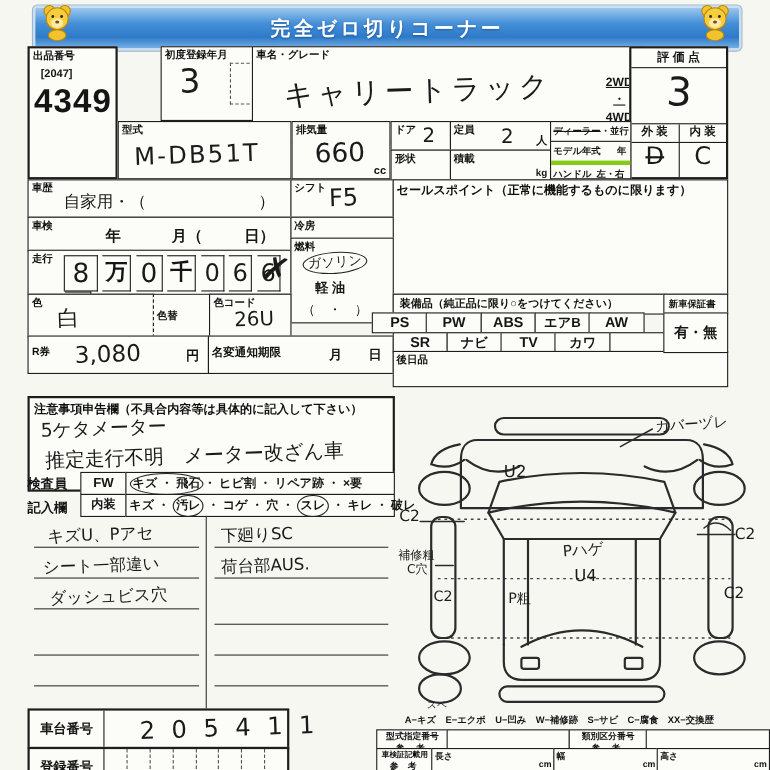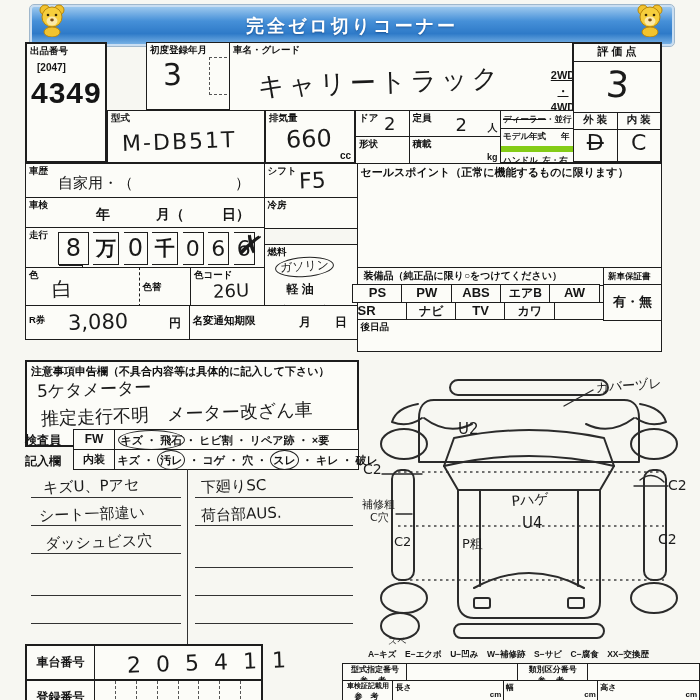--- a/index.html
+++ b/index.html
@@ -110,21 +110,21 @@
     <span class="abs" style="bottom:1px;right:3px;font:700 10px 'Liberation Sans',sans-serif;">人</span>
   </div>
   <div class="cell" style="left:408.5px;top:135.5px;width:93px;height:28px;">
     <span class="lbl">積載</span>
     <span class="abs" style="bottom:1px;right:3px;font:700 9px 'Liberation Sans',sans-serif;">kg</span>
   </div>
   <div class="cell" style="left:500px;top:110px;width:73.5px;height:53px;font:700 8.5px 'Liberation Sans',sans-serif;">
     <div style="height:17px;line-height:17px;border-bottom:1px solid #1d1d1d;padding-left:2px;white-space:nowrap;">
       <span style="text-decoration:line-through;">ディーラー</span><span>・並行</span>
     </div>
-    <div style="height:17px;line-height:17px;border-bottom:6px solid #84cc16;padding-left:2px;position:relative;font-family:Liberation Mono, monospace;">
+    <div style="height:17px;line-height:17px;border-bottom:4px solid #84cc16;padding-left:2px;position:relative;">
       <span>モデル年式</span>
       <span style="position:absolute;right:3px;">年</span>
     </div>
     <div style="height:16px;line-height:16px;padding-left:2px;white-space:nowrap;">
       <span>ハンドル</span>
       <span style="margin-left:2px;">左・右</span>
     </div>
   </div>
 
   <div class="cell" style="left:25px;top:163px;width:240px;height:35px;">
@@ -158,21 +158,21 @@
       <span class="digitbox hw" style="width:24px;height:33px;font-size:24px;line-height:31px;">0</span>
       <span class="digitbox" style="width:26px;height:33px;font:700 20px 'Liberation Serif',serif;line-height:31px;">千</span>
       <span class="digitbox hw" style="width:21px;height:33px;font-size:22px;line-height:31px;">0</span>
       <span class="digitbox hw" style="width:21px;height:33px;font-size:22px;line-height:31px;">6</span>
       <span class="digitbox hw" style="width:21px;height:33px;font-size:22px;line-height:31px;position:relative;">6</span>
       <span class="digitbox" style="width:24px;height:33px;position:relative;"><span style="position:absolute;bottom:1px;left:3px;font:700 9px 'Liberation Sans',sans-serif;">km</span></span>
     </div>
     <span class="hw abs" style="top:0px;left:212px;font-size:30px;transform:rotate(12deg);">✗</span>
   </div>
 
-  <div class="cell" style="left:263.5px;top:244px;width:94.5px;height:78px;">
+  <div class="cell" style="left:263.5px;top:216px;width:94.5px;height:78px;">
     <span class="lbl">燃料</span>
     <span class="circ hw abs" style="top:12px;left:10px;font-size:12px;transform:rotate(-4deg);">ガソリン</span>
     <span class="abs" style="top:36px;left:22px;font:700 12px 'Liberation Sans',sans-serif;">軽 油</span>
     <span class="abs" style="top:56px;left:10px;font:400 12px 'Liberation Sans',sans-serif;">（　・　）</span>
   </div>
 
   <div class="cell" style="left:25px;top:266.5px;width:115px;height:40px;">
     <span class="lbl">色</span>
     <span class="hw tilt abs" style="top:8px;left:26px;font-size:20px;">白</span>
   </div>
@@ -193,29 +193,29 @@
     <span class="lbl" style="font-size:10.5px;top:8px;">名変通知期限</span>
     <span class="abs" style="top:8px;right:10px;font:700 12px 'Liberation Sans',sans-serif;">月　　日</span>
   </div>
 
   <div class="cell" style="left:356.5px;top:266.5px;width:248px;height:19px;">
     <span class="lbl" style="font-size:10px;left:6px;">装備品（純正品に限り○をつけてください）</span>
   </div>
   <div class="cell" style="left:603px;top:266.5px;width:59px;height:19px;">
     <span class="lbl" style="font-size:8.5px;left:4px;top:3px;">新車保証書</span>
   </div>
-  <div class="abs" style="left:352px;top:284px;width:248px;height:19px;display:flex;">
+  <div class="abs" style="left:338px;top:284px;width:248px;height:19px;display:flex;">
     <span class="cell" style="position:relative;flex:1;text-align:center;font:700 13px 'Liberation Sans',sans-serif;line-height:16px;">PS</span>
     <span class="cell" style="position:relative;flex:1;text-align:center;font:700 13px 'Liberation Sans',sans-serif;line-height:16px;margin-left:-1.6px;">PW</span>
     <span class="cell" style="position:relative;flex:1;text-align:center;font:700 13px 'Liberation Sans',sans-serif;line-height:16px;margin-left:-1.6px;">ABS</span>
     <span class="cell" style="position:relative;flex:1;text-align:center;font:700 12px 'Liberation Sans',sans-serif;line-height:16px;margin-left:-1.6px;">エアB</span>
     <span class="cell" style="position:relative;flex:1;text-align:center;font:700 13px 'Liberation Sans',sans-serif;line-height:16px;margin-left:-1.6px;">AW</span>
   </div>
   <div class="abs" style="left:356.5px;top:301.5px;width:248px;height:19px;display:flex;">
-    <span class="cell" style="position:relative;flex:1;font:700 13px 'Liberation Sans',sans-serif;line-height:16px;">SR</span>
+    <span class="cell" style="position:relative;flex:1;text-align:center;font:700 13px 'Liberation Sans',sans-serif;line-height:16px;">SR</span>
     <span class="cell" style="position:relative;flex:1;text-align:center;font:700 12px 'Liberation Sans',sans-serif;line-height:16px;margin-left:-1.6px;">ナビ</span>
     <span class="cell" style="position:relative;flex:1;text-align:center;font:700 13px 'Liberation Sans',sans-serif;line-height:16px;margin-left:-1.6px;">TV</span>
     <span class="cell" style="position:relative;flex:1;text-align:center;font:700 12px 'Liberation Sans',sans-serif;line-height:16px;margin-left:-1.6px;">カワ</span>
     <span class="cell" style="position:relative;flex:1;text-align:center;font:700 12px 'Liberation Sans',sans-serif;line-height:16px;margin-left:-1.6px;"></span>
   </div>
   <div class="cell" style="left:356.5px;top:319px;width:305.5px;height:33px;">
     <span class="lbl">後日品</span>
   </div>
   <div class="cell" style="left:603px;top:284px;width:59px;height:36.5px;display:flex;align-items:center;justify-content:center;font:700 13px 'Liberation Sans',sans-serif;">
     <span>有・無</span>

